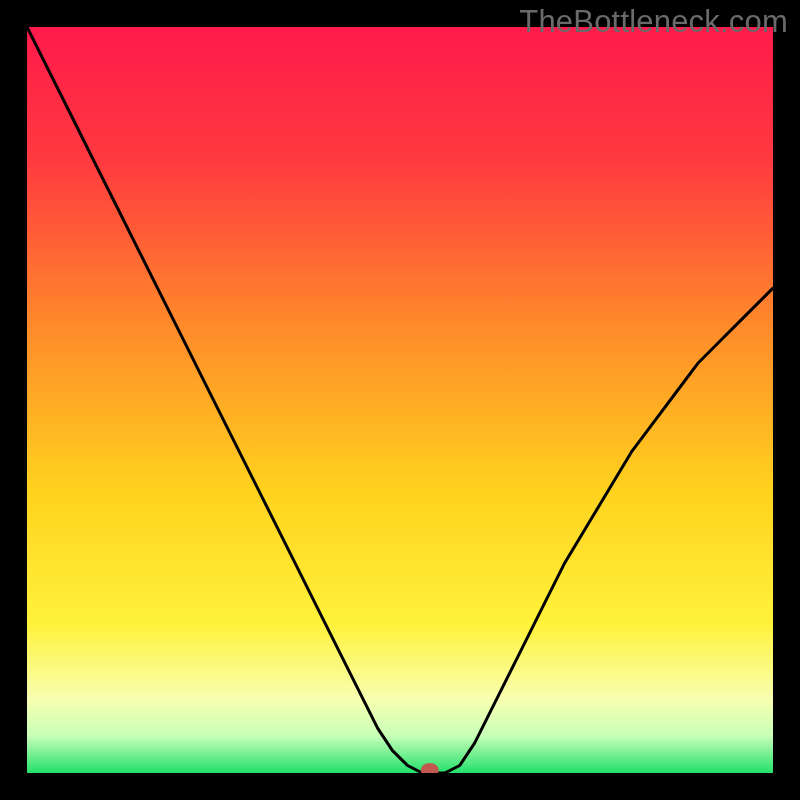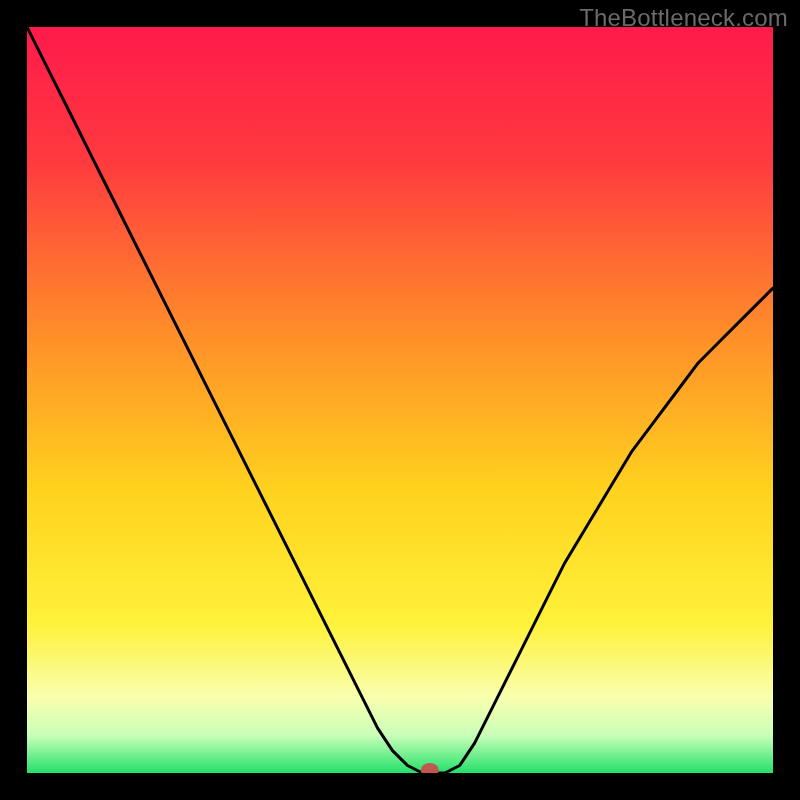--- a/index.html
+++ b/index.html
@@ -15,21 +15,21 @@
     position: relative;
     width: 800px;
     height: 800px;
     background: #000;
   }
   .watermark {
     position: absolute;
     top: 4px;
     right: 12px;
     color: #6a6a6a;
-    font-size: 24px;
+    font-size: 31px;
     font-weight: 400;
     letter-spacing: 0.2px;
     z-index: 5;
     user-select: none;
   }
   .plot {
     position: absolute;
     left: 27px;
     top: 27px;
     width: 746px;

